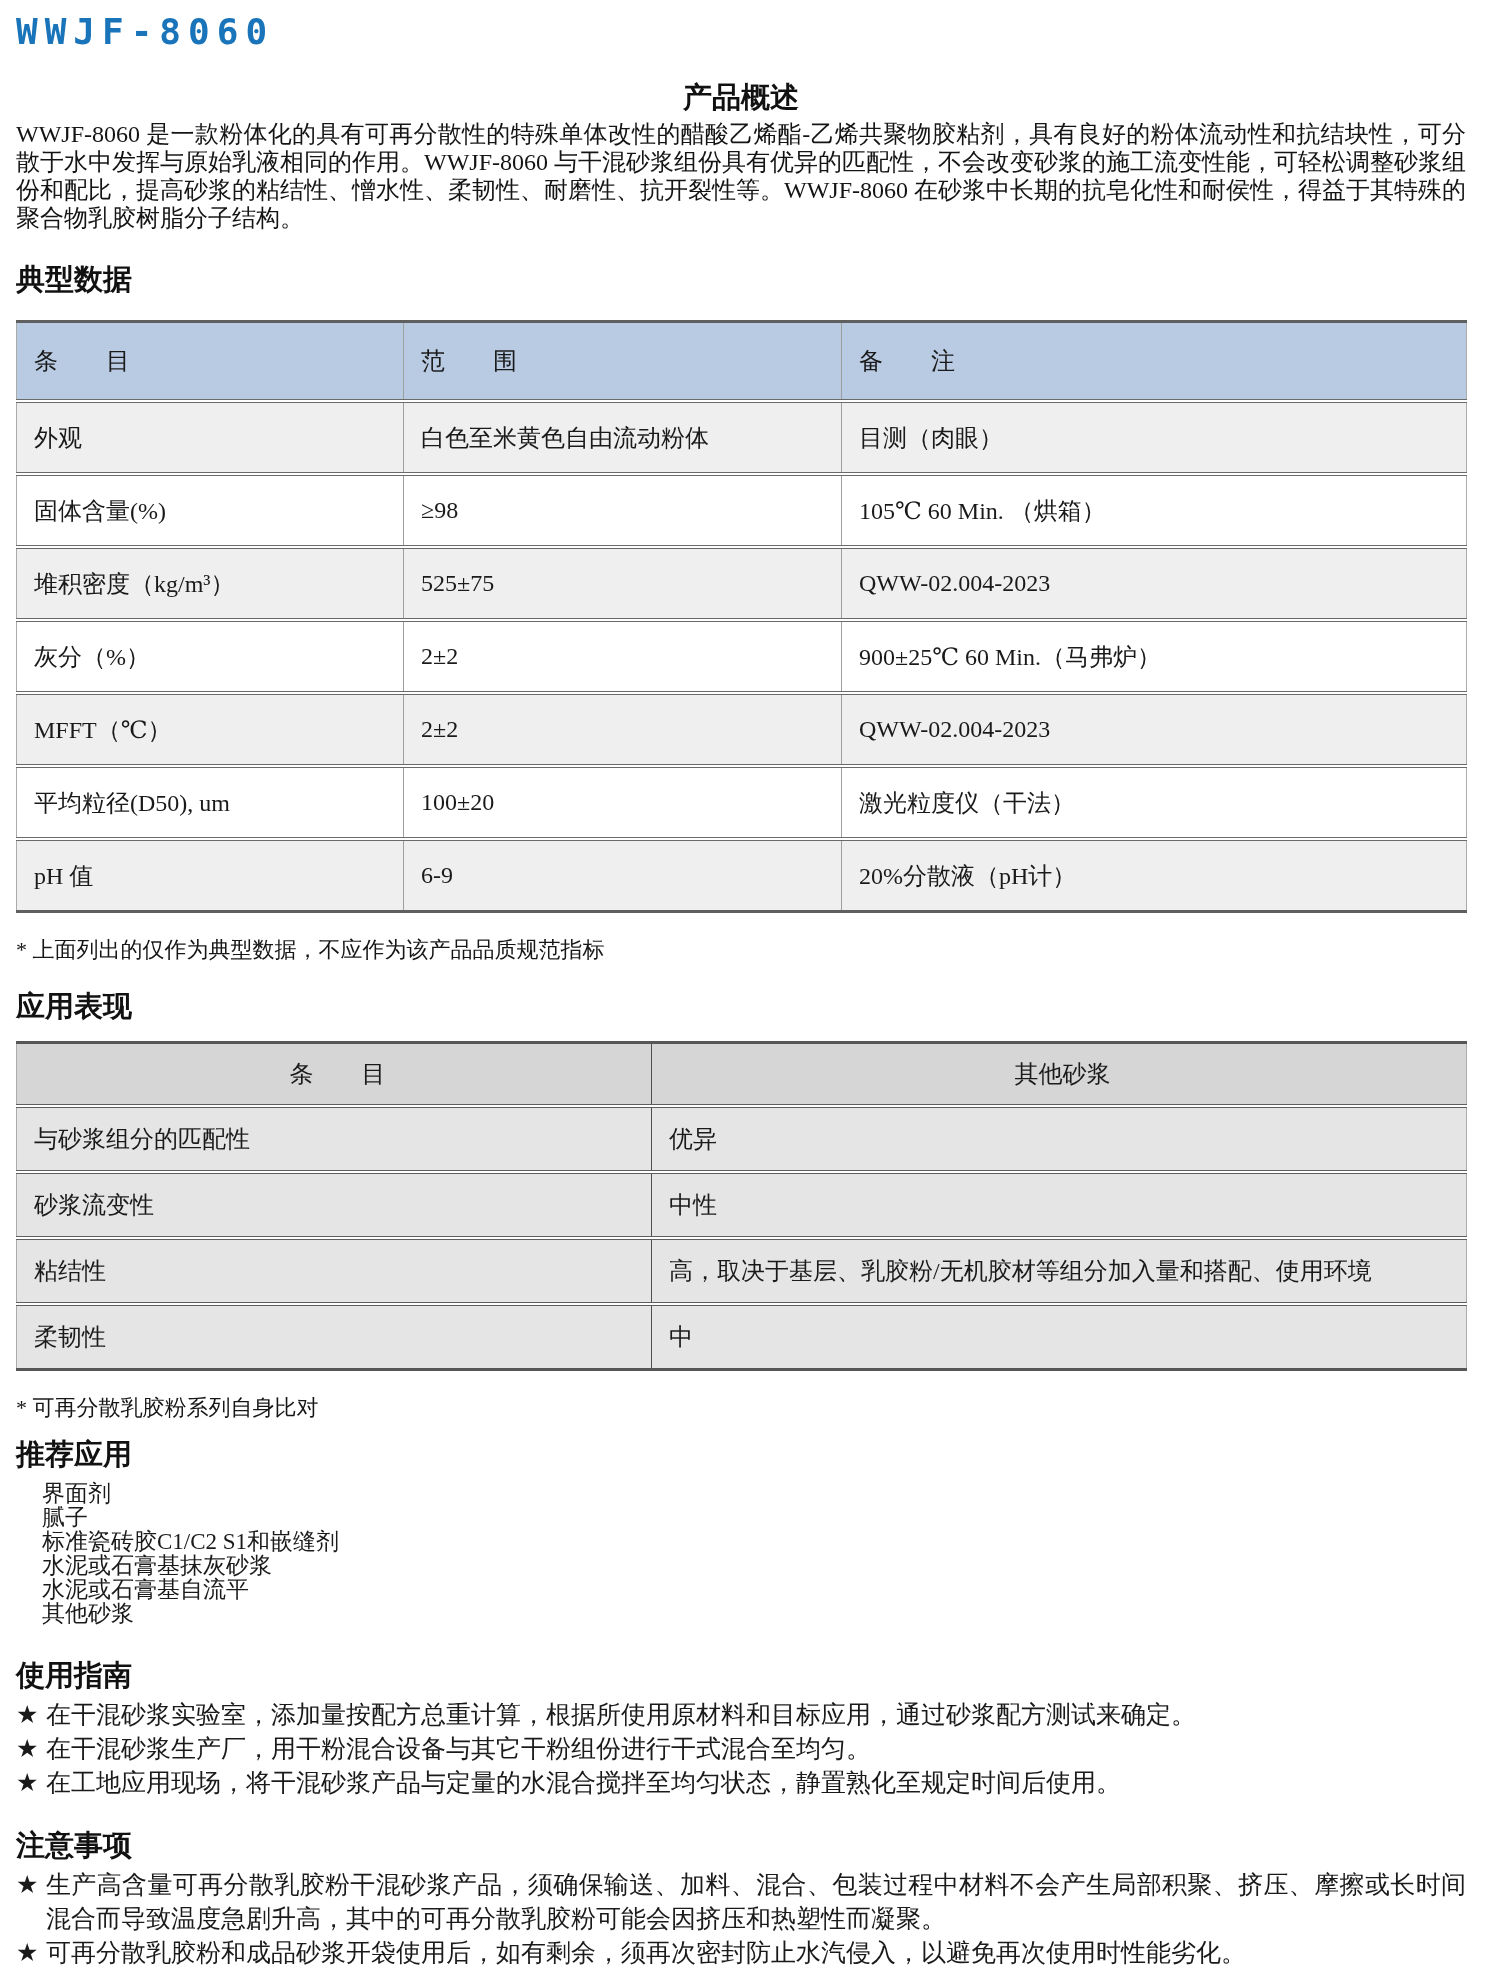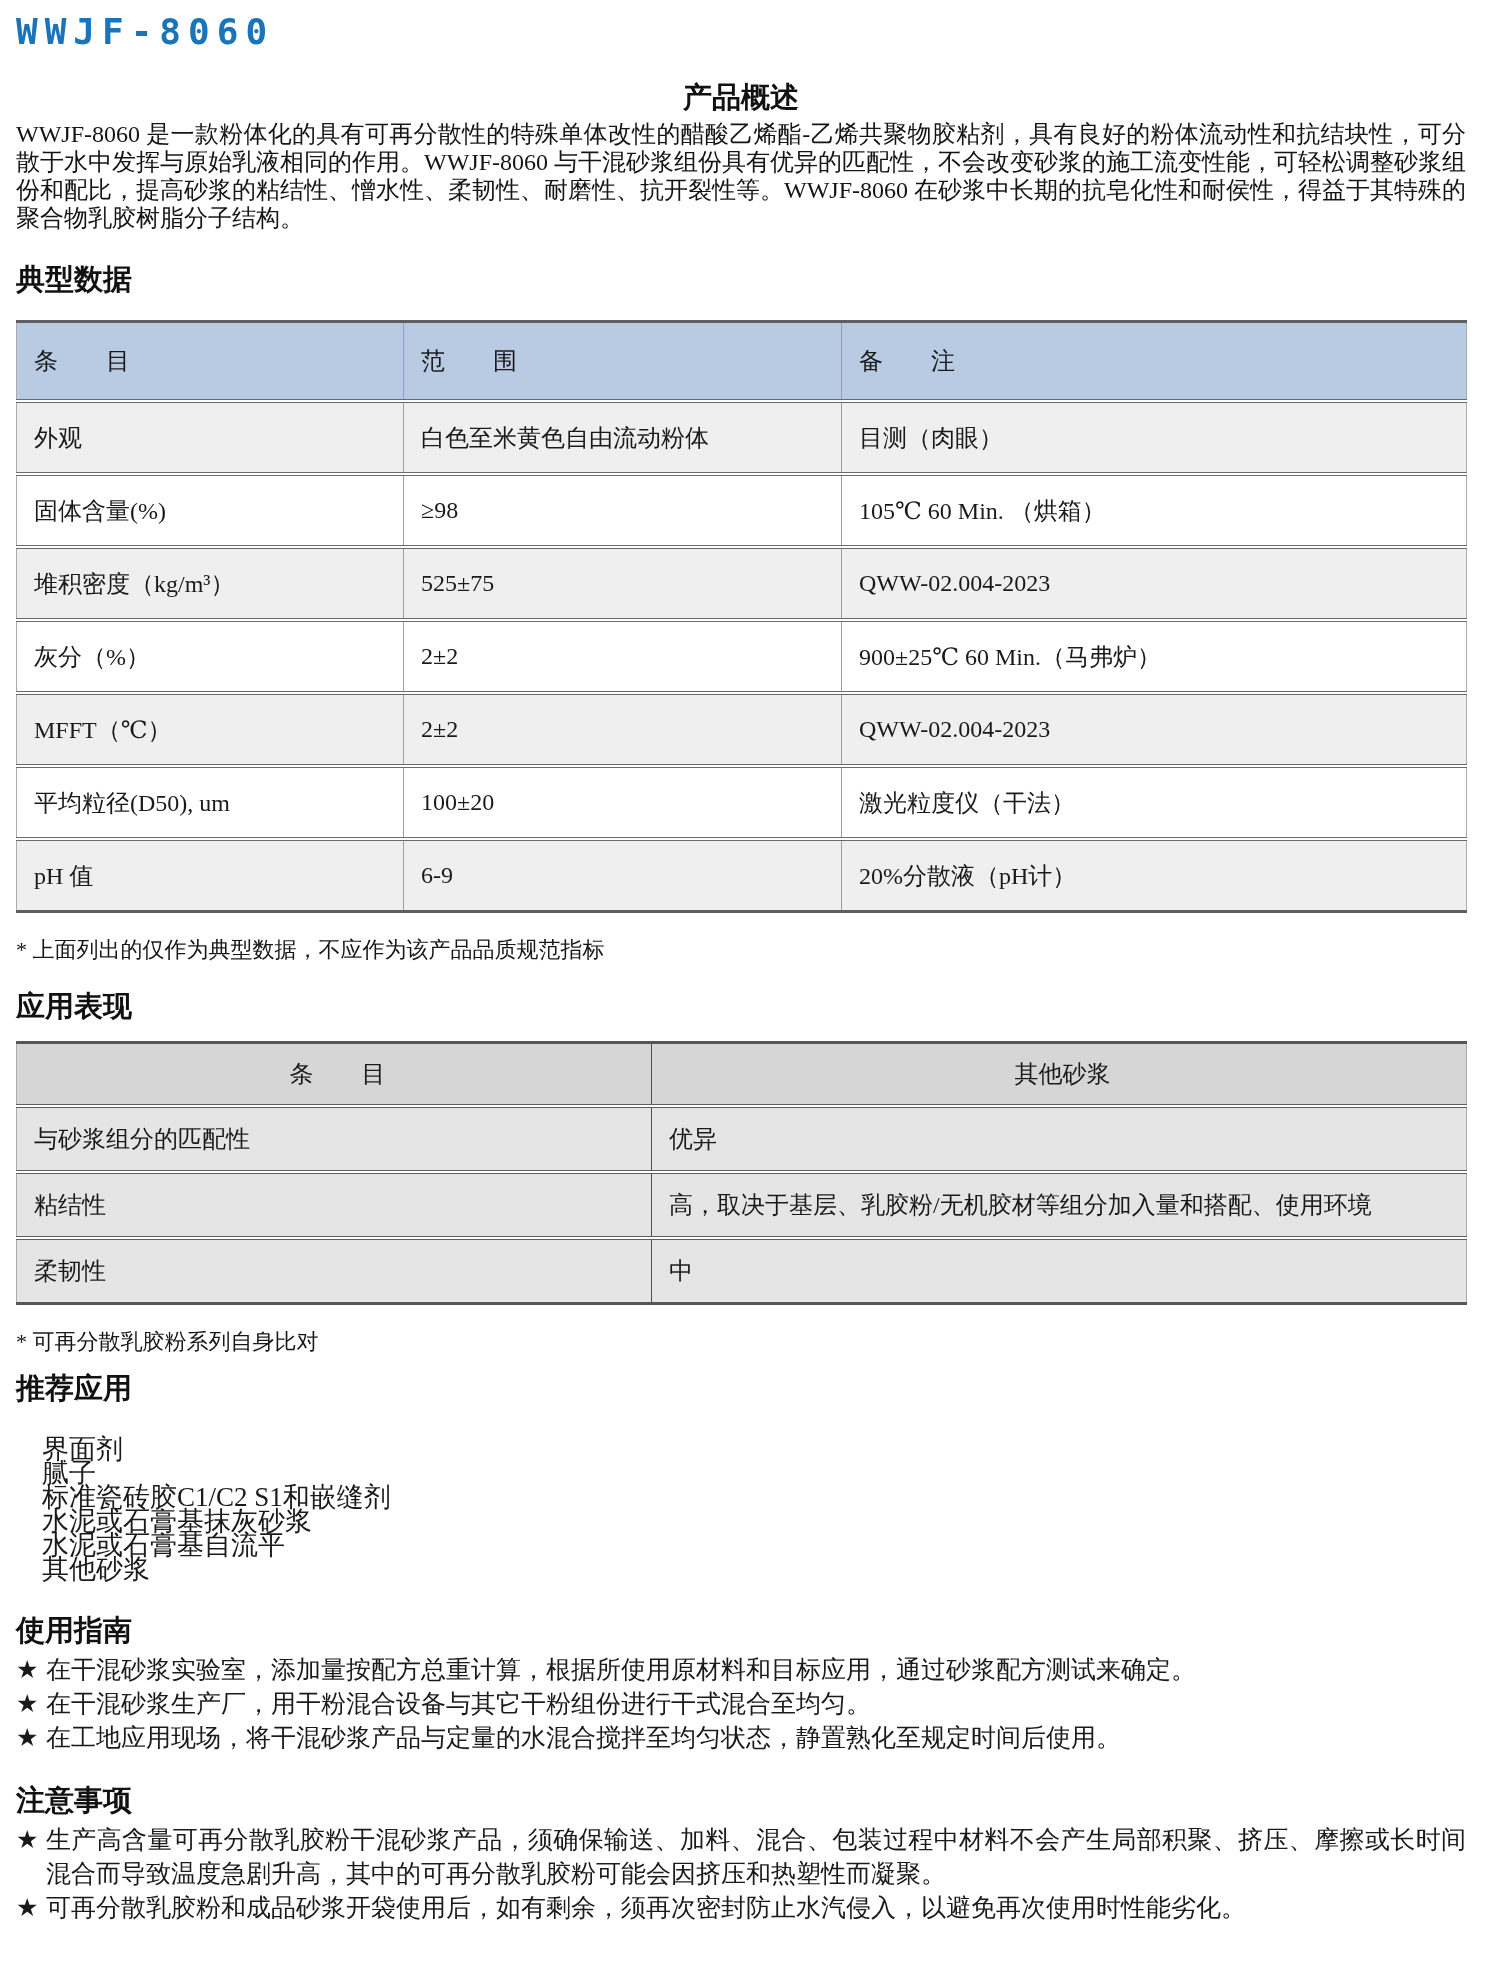--- a/index.html
+++ b/index.html
@@ -103,24 +103,24 @@
   .acol-degree{width:815px;}
 
   .note{
     margin:24px 0 0 0;
     font-size:22px;
     line-height:26px;
     color:#161616;
   }
 
   .rec-list{
-    margin:32px 0 0 0;
+    margin:11px 0 0 0;
     padding:0 0 0 26px;
     list-style:none;
-    font-size:27px;
+    font-size:23px;
     line-height:24px;
   }
   .rec-list li{margin:0;padding:0;}
 
   .star-list{
     margin:6px 0 0 0;
     padding:0;
     list-style:none;
     font-size:25px;
     line-height:34px;
@@ -213,20 +213,24 @@
     <thead>
       <tr>
         <th>条　　目</th>
         <th>其他砂浆</th>
       </tr>
     </thead>
     <tbody>
       <tr>
         <td>与砂浆组分的匹配性</td>
         <td>优异</td>
+      </tr>
+      <tr>
+        <td>砂浆流变性</td>
+        <td>中性</td>
       </tr>
       <tr>
         <td>粘结性</td>
         <td>高，取决于基层、乳胶粉/无机胶材等组分加入量和搭配、使用环境</td>
       </tr>
       <tr>
         <td>柔韧性</td>
         <td>中</td>
       </tr>
     </tbody>

